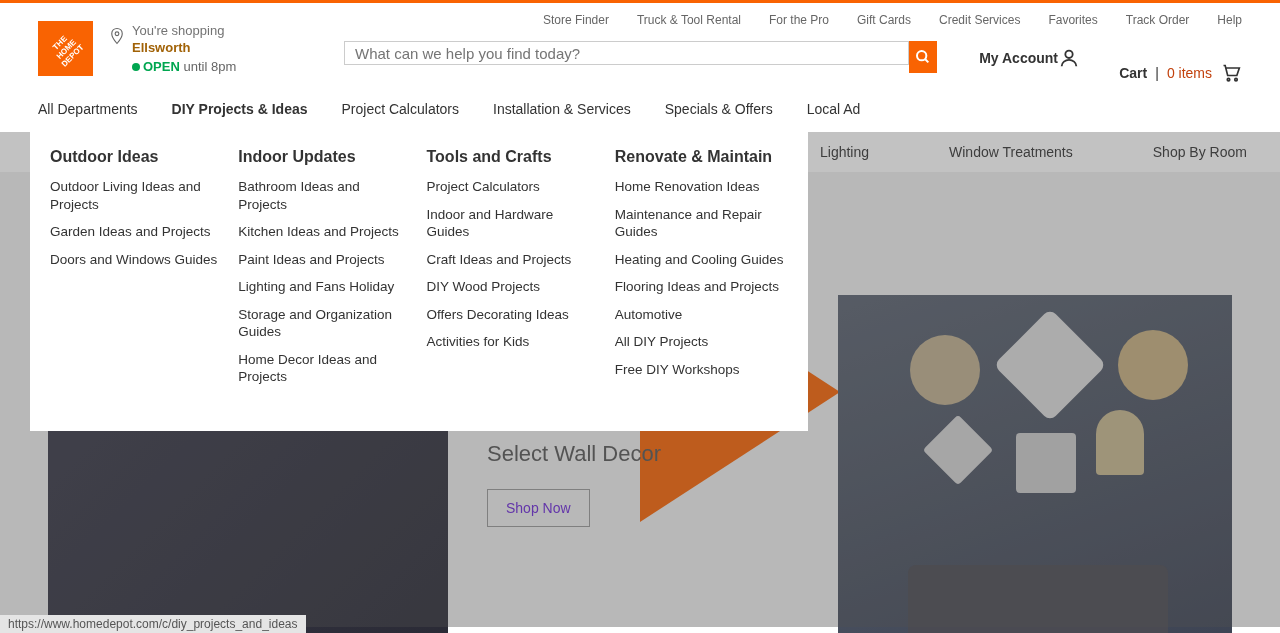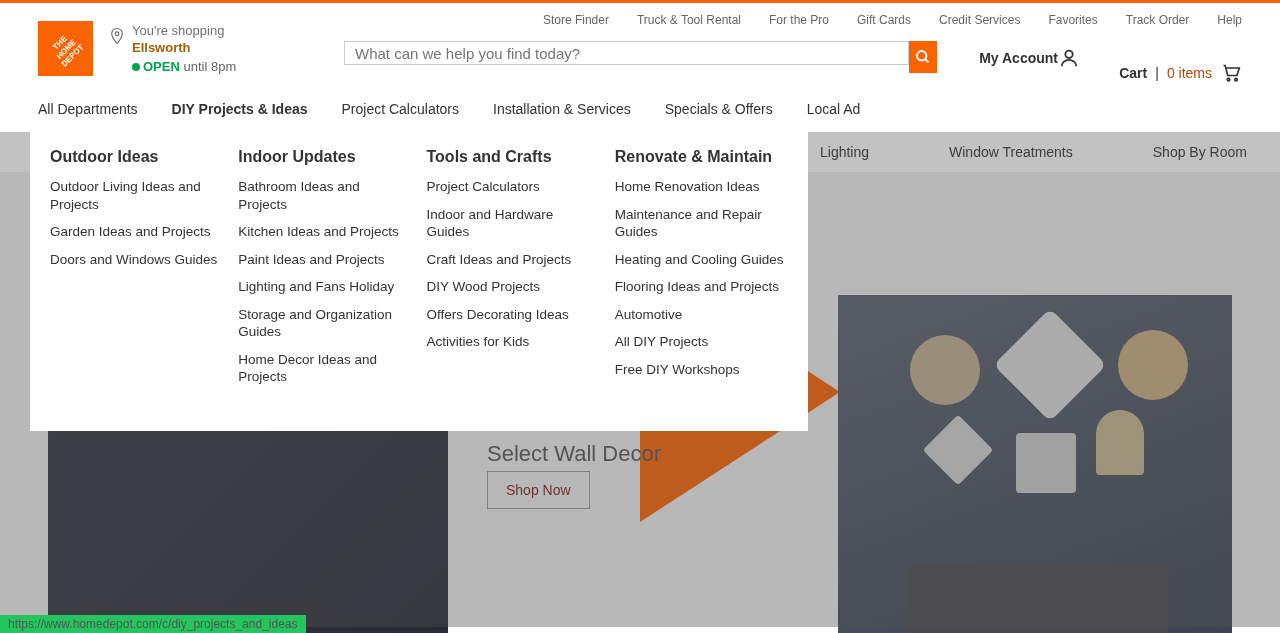--- a/index.html
+++ b/index.html
@@ -34,36 +34,36 @@
 .sub-nav { position: absolute; top: 0; left: 0; right: 0; height: 40px; background: #fff; display: flex; align-items: center; padding-left: 820px; gap: 80px; font-size: 14px; color: #333; z-index: 1; }
 .hero-img1 { position: absolute; top: 163px; left: 48px; width: 400px; height: 370px; background: linear-gradient(135deg, #3a3a4a 0%, #2a2a35 100%); z-index: 1; }
 .hero-text { position: absolute; top: 100px; left: 487px; z-index: 1; }
 .promo-headline { font-size: 52px; font-weight: bold; letter-spacing: -2px; line-height: 1; color: #333; }
 .upto { font-size: 14px; font-weight: bold; letter-spacing: 1px; margin-top: 18px; color: #333; }
 .thirty { display: flex; align-items: flex-start; }
 .thirty-num { font-size: 58px; font-weight: bold; color: #333; letter-spacing: -2px; }
 .pct { font-size: 28px; font-weight: bold; margin-top: 6px; }
 .off { font-size: 14px; font-weight: bold; letter-spacing: 1px; }
 .select { font-size: 22px; color: #555; margin-top: 4px; }
-.shop-btn { display: inline-block; border: 1px solid #999; padding: 10px 18px; margin-top: 4px; font-size: 14px; color: #7f1d1d; background: transparent; }
+.shop-btn { display: inline-block; border: 1px solid #999; padding: 10px 18px; margin-top: 22px; font-size: 14px; color: #6d28d9; background: transparent; }
 .orange-shape { position: absolute; top: 130px; left: 640px; width: 200px; height: 260px; background: #f96302; clip-path: polygon(0 0, 100% 50%, 0 100%); z-index: 0; }
 .hero-img2 { position: absolute; top: 163px; left: 838px; width: 394px; height: 400px; background: linear-gradient(160deg, #5a6270 0%, #3a4050 100%); z-index: 1; }
 .mirror { position: absolute; border-radius: 50%; background: #c0b090; }
 .mirror.m1 { top: 40px; left: 72px; width: 70px; height: 70px; }
 .mirror.m2 { top: 30px; left: 172px; width: 80px; height: 80px; background: #ddd; border-radius: 8px; transform: rotate(45deg); }
 .mirror.m3 { top: 35px; left: 280px; width: 70px; height: 70px; background: #c8b080; border-radius: 50%; }
 .mirror.m4 { top: 130px; left: 95px; width: 50px; height: 50px; background: #d5d5d5; transform: rotate(45deg); border-radius: 4px; }
 .mirror.m5 { top: 138px; left: 178px; width: 60px; height: 60px; background: #ccc; border-radius: 4px; }
 .mirror.m6 { top: 115px; left: 258px; width: 48px; height: 65px; background: #c8b890; border-radius: 24px 24px 4px 4px; }
 .sofa { position: absolute; bottom: 40px; left: 70px; width: 260px; height: 90px; background: #4a4a52; border-radius: 8px; }
 .mega-menu { position: absolute; top: 118px; left: 30px; width: 778px; background: #fff; z-index: 10; display: flex; padding: 30px 20px 35px 20px; gap: 15px; }
 .menu-col { flex: 1; }
 .menu-heading { font-weight: bold; font-size: 16px; color: #333; margin-bottom: 12px; }
 .menu-link { font-size: 13.5px; color: #333; margin-bottom: 10px; line-height: 1.3; cursor: pointer; }
-.status-bar { position: absolute; bottom: 0; left: 0; background: #22c55e; color: #555; font-size: 12px; padding: 2px 8px; z-index: 20; }
+.status-bar { position: absolute; bottom: 0; left: 0; background: #e5e5e5; color: #555; font-size: 12px; padding: 2px 8px; z-index: 20; }
 </style>
 </head>
 <body>
 
 <div class="orange-bar"></div>
 
 <div class="header">
   <div class="logo">
     <div class="logo-inner">
       <svg viewBox="0 0 48 48" width="48" height="48">

